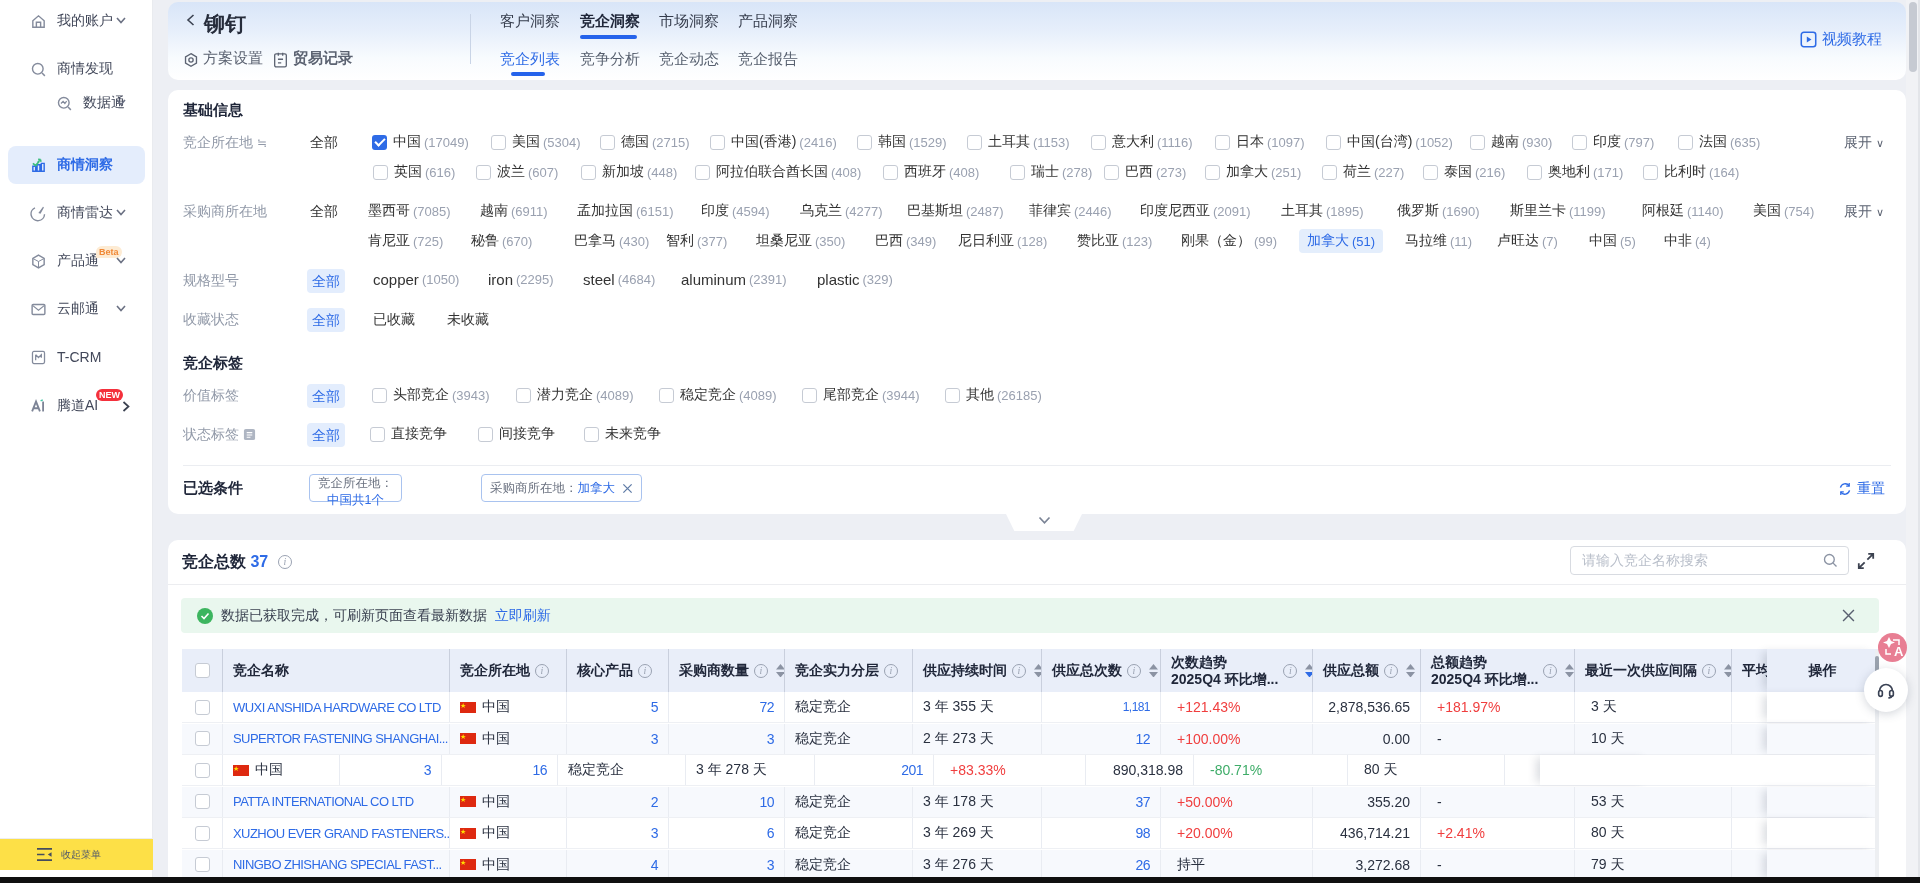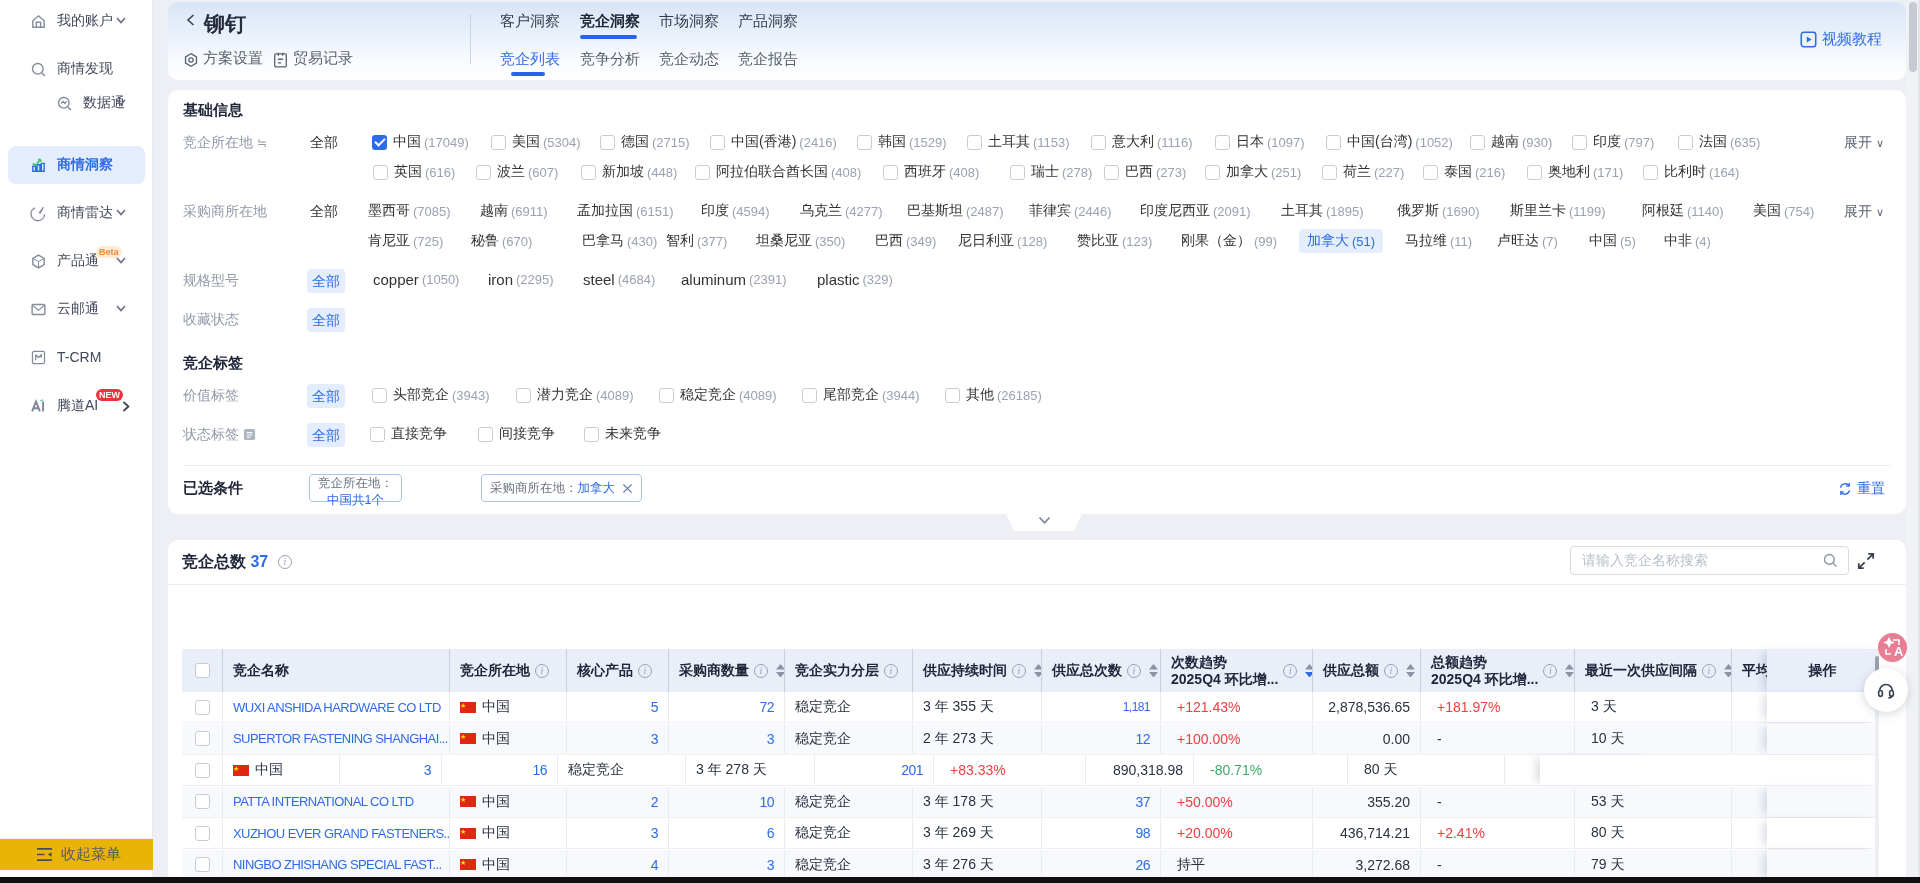--- a/index.html
+++ b/index.html
@@ -6,21 +6,21 @@
 html,body { width:1920px; height:883px; overflow:hidden; }
 body { font-family:"Liberation Sans",sans-serif; background:#edeff4; position:relative; color:#333; }
 .abs { position:absolute; }
 
 #sidebar { position:absolute; left:0; top:0; width:153px; height:877px; background:#fff; border-right:1px solid #e9ebef; }
 .mitem { position:absolute; left:0; width:153px; height:40px; display:flex; align-items:center; font-size:14px; color:#42485a; }
 .mitem .mi { width:17px; height:17px; margin-left:30px; margin-right:10px; flex:none; }
 .mitem .chev { position:absolute; left:116px; top:50%; margin-top:-4px; }
 .msel { position:absolute; left:8px; width:137px; height:38px; background:#e4edfc; border-radius:8px; }
 .badge { position:absolute; font-size:9px; color:#fff; border-radius:7px 7px 7px 1px; padding:0 3px; line-height:12px; font-weight:bold; }
-#collapse { position:absolute; left:0; top:838px; width:153px; height:32px; border-top:1px solid #ecedf0; display:flex; align-items:center; font-size:15px; color:#555c6b; background:#eab308;}
+#collapse { position:absolute; left:0; top:838px; width:153px; height:32px; border-top:1px solid #ecedf0; display:flex; align-items:center; font-size:10px; color:#555c6b; background:#fde047;}
 
 #hcard { position:absolute; left:168px; top:2px; width:1738px; height:78px; border-radius:10px; background:linear-gradient(180deg,#d8e5f8 0%, #e7effb 38%, #f8fbfe 72%, #ffffff 100%); }
 .htitle { position:absolute; left:36px; top:8px; font-size:21px; font-weight:bold; color:#262c3b; }
 .hback { position:absolute; left:17px; top:12px; width:12px; height:12px; }
 .hsub { position:absolute; top:47px; font-size:15px; color:#5c6372; display:flex; align-items:flex-end; }
 .hdiv { position:absolute; left:302px; top:12px; width:1px; height:50px; background:#c9d4e6; }
 .tab1 { position:absolute; top:10px; font-size:15px; color:#353c4c; }
 .tab2 { position:absolute; top:48px; font-size:15px; color:#57606f; }
 .blue { color:#2e6be6; }
 
@@ -164,21 +164,21 @@
       <path d="M8.5 1 L3 6 L8.5 11" fill="none" stroke="#3c4352" stroke-width="1.6"></path>
     </svg>
   <div class="htitle">铆钉</div>
   <div class="hsub" style="left:15px;">
     <svg width="16" height="16" viewBox="0 0 24 24" fill="none" stroke="#5c6372" stroke-width="2" style="margin-right:4px;">
         <path d="M12 2.5 L20.2 7.25 V16.75 L12 21.5 L3.8 16.75 V7.25 Z"></path>
         <circle cx="12" cy="12" r="3.2"></circle>
       </svg>
     方案设置
   </div>
-  <div class="hsub" style="left:105px;">
+  <div class="hsub" style="left:105px;font-weight:bold;">
     <svg width="15" height="16" viewBox="0 0 20 22" fill="none" stroke="#5c6372" stroke-width="1.8" style="margin-right:5px;">
         <rect x="2" y="2.5" width="16" height="18" rx="2"></rect>
         <path d="M7 1 V5 M13 1 V5 M6.5 10 H13.5 M6.5 15 H11"></path>
       </svg>
     贸易记录
   </div>
   <div class="hdiv"></div>
   <div class="tab1" style="left:332px;">客户洞察</div>
   <div class="tab1" style="left:412px; font-weight:bold; color:#20273a;">竞企洞察</div>
   <div class="abs" style="left:412px; top:33px; width:57px; height:3.5px; background:#2563eb; border-radius:2px;"></div>
@@ -244,21 +244,21 @@
       <span class="fitem" style="left:772px;">印度尼西亚<span class="cnt">(2091)</span></span>
       <span class="fitem" style="left:913px;">土耳其<span class="cnt">(1895)</span></span>
       <span class="fitem" style="left:1029px;">俄罗斯<span class="cnt">(1690)</span></span>
       <span class="fitem" style="left:1142px;">斯里兰卡<span class="cnt">(1199)</span></span>
       <span class="fitem" style="left:1274px;">阿根廷<span class="cnt">(1140)</span></span>
       <span class="fitem" style="left:1385px;">美国<span class="cnt">(754)</span></span>
     </div>
   <div class="fvals" style="top:142px;">
       <span class="fitem" style="left:0px;">肯尼亚<span class="cnt">(725)</span></span>
       <span class="fitem" style="left:103px;">秘鲁<span class="cnt">(670)</span></span>
-      <span class="fitem" style="left:214px;">巴拿马<span class="cnt">(430)</span></span>
+      <span class="fitem" style="left:206px;">巴拿马<span class="cnt">(430)</span></span>
       <span class="fitem" style="left:298px;">智利<span class="cnt">(377)</span></span>
       <span class="fitem" style="left:388px;">坦桑尼亚<span class="cnt">(350)</span></span>
       <span class="fitem" style="left:507px;">巴西<span class="cnt">(349)</span></span>
       <span class="fitem" style="left:590px;">尼日利亚<span class="cnt">(128)</span></span>
       <span class="fitem" style="left:709px;">赞比亚<span class="cnt">(123)</span></span>
       <span class="fitem" style="left:813px;">刚果（金）<span class="cnt">(99)</span></span>
       <span class="fitem tagblue" style="left:931px; top:-3px; padding:3px 8px; margin:0;">加拿大<span class="cnt" style="color:#2e6be6;">(51)</span></span>
       <span class="fitem" style="left:1037px;">马拉维<span class="cnt">(11)</span></span>
       <span class="fitem" style="left:1129px;">卢旺达<span class="cnt">(7)</span></span>
       <span class="fitem" style="left:1221px;">中国<span class="cnt">(5)</span></span>
@@ -271,20 +271,24 @@
   <div class="fvals" style="top:181px; font-size:15px;">
       <span class="fitem" style="left:5px;">copper<span class="cnt">(1050)</span></span>
       <span class="fitem" style="left:120px;">iron<span class="cnt">(2295)</span></span>
       <span class="fitem" style="left:215px;">steel<span class="cnt">(4684)</span></span>
       <span class="fitem" style="left:313px;">aluminum<span class="cnt">(2391)</span></span>
       <span class="fitem" style="left:449px;">plastic<span class="cnt">(329)</span></span>
     </div>
 
   <div class="flabel" style="top:221px;">收藏状态</div>
   <div class="fallpill" style="top:218px;">全部</div>
+  <div class="fvals" style="top:221px;">
+      <span class="fitem" style="left:5px;">已收藏</span>
+      <span class="fitem" style="left:79px;">未收藏</span>
+    </div>
 
   <div class="sect" style="top:264px;">竞企标签</div>
 
   <div class="flabel" style="top:297px;">价值标签</div>
   <div class="fallpill" style="top:294px;">全部</div>
   <div class="fvals" style="top:296px;">
       <span class="fitem" style="left:4px;"><span class="cb"></span>头部竞企<span class="cnt">(3943)</span></span>
       <span class="fitem" style="left:148px;"><span class="cb"></span>潜力竞企<span class="cnt">(4089)</span></span>
       <span class="fitem" style="left:291px;"><span class="cb"></span>稳定竞企<span class="cnt">(4089)</span></span>
       <span class="fitem" style="left:434px;"><span class="cb"></span>尾部竞企<span class="cnt">(3944)</span></span>
@@ -339,20 +343,30 @@
         <circle cx="8.5" cy="8.5" r="6.5"></circle>
         <path d="M13.5 13.5 L18 18"></path>
       </svg>
   </div>
   <div class="abs" style="left:1689px; top:12px;">
     <svg width="18" height="18" viewBox="0 0 20 20" fill="none" stroke="#3c4250" stroke-width="2">
         <path d="M12.5 2 H18 V7.5 M18 2 L11.5 8.5 M7.5 18 H2 V12.5 M2 18 L8.5 11.5"></path>
       </svg>
   </div>
   <div class="abs" style="left:0px; top:44px; width:1738px; height:1px; background:#ecedf0;"></div>
+  <div class="abs" style="left:13px; top:58px; width:1698px; height:35px; background:#e9f7ee; border-radius:4px; display:flex; align-items:center; font-size:14px; color:#3a4150;">
+    <svg width="16" height="16" viewBox="0 0 16 16" style="margin-left:16px; margin-right:8px;">
+        <circle cx="8" cy="8" r="8" fill="#3cb55f"></circle>
+        <path d="M4.5 8 L7 10.5 L11.5 5.5" stroke="#fff" stroke-width="1.6" fill="none"></path>
+      </svg>
+    数据已获取完成，可刷新页面查看最新数据&nbsp;&nbsp;<span class="blue">立即刷新</span>
+    <svg width="13" height="13" viewBox="0 0 12 12" style="position:absolute; right:24px;">
+        <path d="M1 1 L11 11 M11 1 L1 11" stroke="#596070" stroke-width="1.3"></path>
+      </svg>
+  </div>
 
   <div class="thead">
     <div class="tc" style="width:41px; justify-content:center; padding:0;">
         <span class="cb" style="margin:0;"></span>
       </div>
     <div class="tc" style="width:227px;">竞企名称</div>
     <div class="tc" style="width:117px;">竞企所在地<span class="info">i</span></div>
     <div class="tc" style="width:102px;">核心产品<span class="info">i</span></div>
     <div class="tc" style="width:116px;">采购商数量<span class="info">i</span><span class="sorts">
           <svg width="9" height="5.5" viewBox="0 0 9 5.5">

